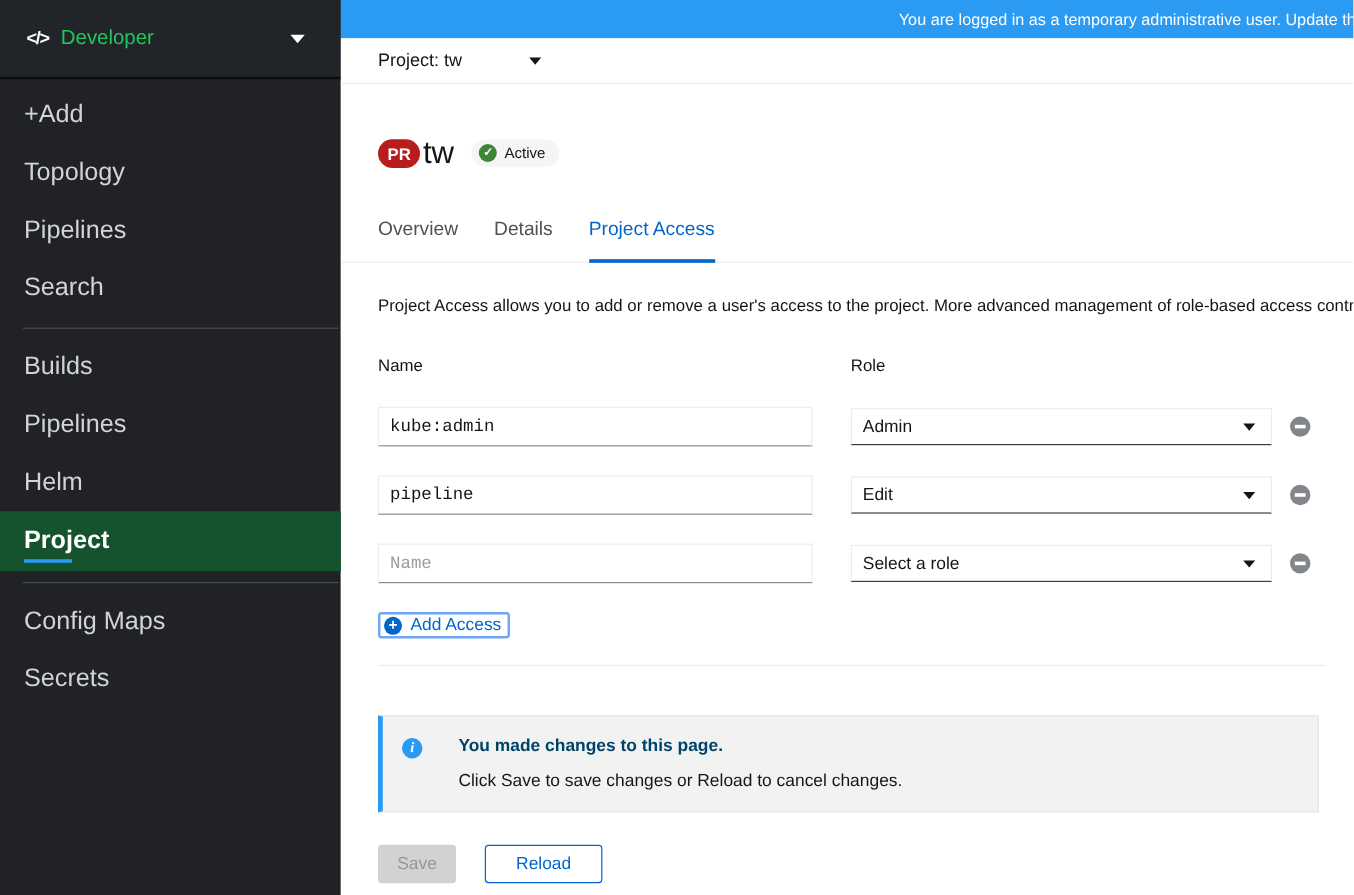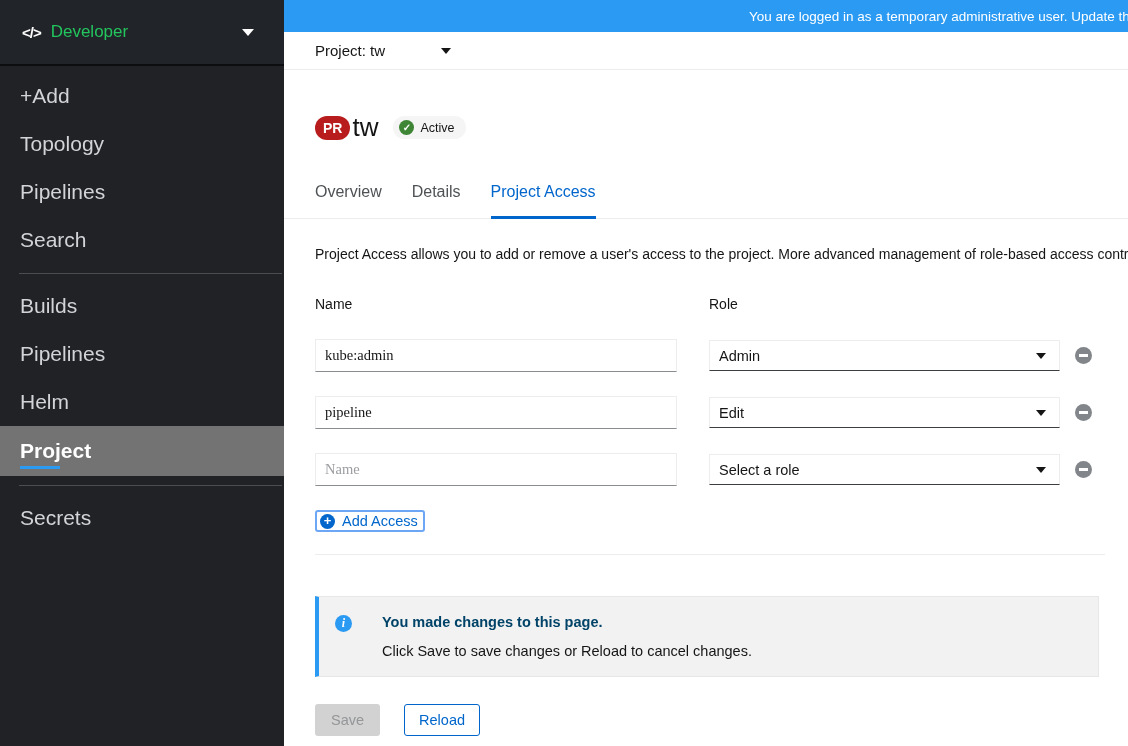--- a/index.html
+++ b/index.html
@@ -33,21 +33,21 @@
     border-left: 6px solid transparent; border-right: 6px solid transparent;
     border-top: 7px solid #fff;
   }
   .nav { padding-top: 6px; }
   .nav-item {
     height: 48px; display: flex; align-items: center;
     padding-left: 20px; font-size: 21px; color: #d2d4d7;
     cursor: pointer; position: relative;
   }
   .nav-item.active {
-    background: #737373; color: #fff; font-weight: 700; height: 50px;
+    background: #14532d; color: #fff; font-weight: 700; height: 50px;
   }
   .nav-item.active .active-bar {
     position: absolute; left: 20px; bottom: 7px;
     width: 40px; height: 3px; background: #2b9af3;
   }
   .nav-divider {
     border: none; border-top: 1px solid #4a4d52;
     margin: 9px 2px 8px 19px;
   }
 
@@ -110,21 +110,21 @@
 
   
   .access-form { margin: 34px 0 0 31px; }
   .form-headers { display: flex; margin-bottom: 27px; }
   .col-label { font-size: 14px; color: #151515; }
   .col-name { width: 394px; }
   .access-row { display: flex; align-items: center; margin-bottom: 24px; }
   .name-input {
     width: 362px; height: 33px; margin-right: 32px;
     border: 1px solid #ededed; border-bottom-color: #8a8d90;
-    font-family: Liberation Serif, serif;
+    font-family: Liberation Mono, monospace;
     font-size: 14.5px; color: #151515; padding: 0 9px; outline: none;
   }
   .name-input::placeholder { color: #9b9da0; }
   .role-select {
     width: 351px; height: 31px; background: #fff;
     border: 1px solid #ededed; border-bottom-color: #3c3f42;
     display: flex; align-items: center; justify-content: space-between;
     padding: 0 13px 0 9px; font-size: 14.5px; color: #151515; cursor: pointer;
   }
   .select-caret {
@@ -170,21 +170,21 @@
 
   
   .actions { margin: 27px 0 0 31px; display: flex; align-items: flex-end; }
   .btn { font-family: "Liberation Sans", sans-serif; font-size: 14.5px; border-radius: 3px; cursor: pointer; }
   .btn-save {
     background: #d2d2d2; color: #949698; border: none; padding: 8px 16px;
     cursor: default;
   }
   .btn-reload {
     margin-left: 24px; background: #fff; color: #0066cc;
-    border: 1px solid #0066cc; padding: 7px 14px;
+    border: 1px solid #0066cc; padding: 7px 25px;
   }
 </style>
 </head>
 <body>
 
 <nav class="sidebar">
   <div class="masthead">
     <span class="code-icon">&lt;/&gt;</span>
     <span class="masthead-label">Developer</span>
     <span class="caret-down-white"></span>
@@ -196,20 +196,21 @@
     <div class="nav-item">Search</div>
     <hr class="nav-divider">
     <div class="nav-item">Builds</div>
     <div class="nav-item">Pipelines</div>
     <div class="nav-item">Helm</div>
     <div class="nav-item active">
       <span>Project</span>
       <span class="active-bar"></span>
     </div>
     <hr class="nav-divider">
+    <div class="nav-item">Config Maps</div>
     <div class="nav-item">Secrets</div>
   </div>
 </nav>
 
 <div class="main">
 
   <div class="banner">
     <span class="banner-text">You are logged in as a temporary administrative user. Update th</span>
   </div>
 

